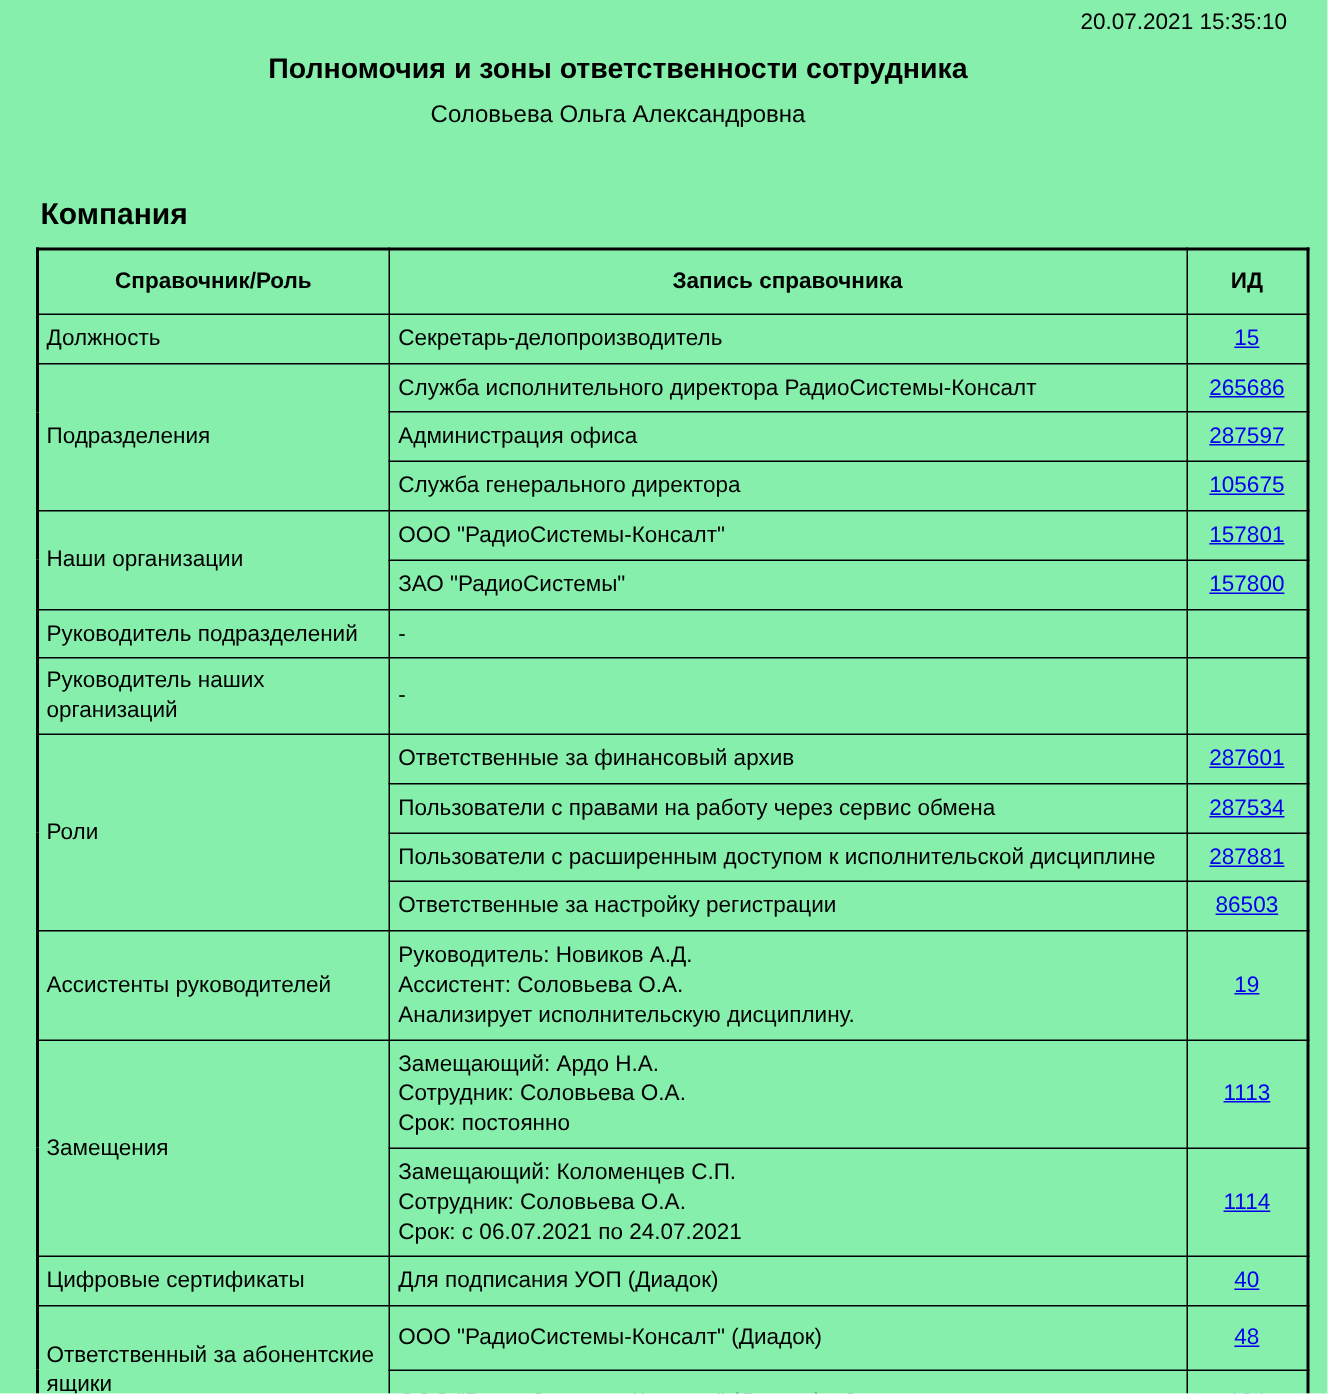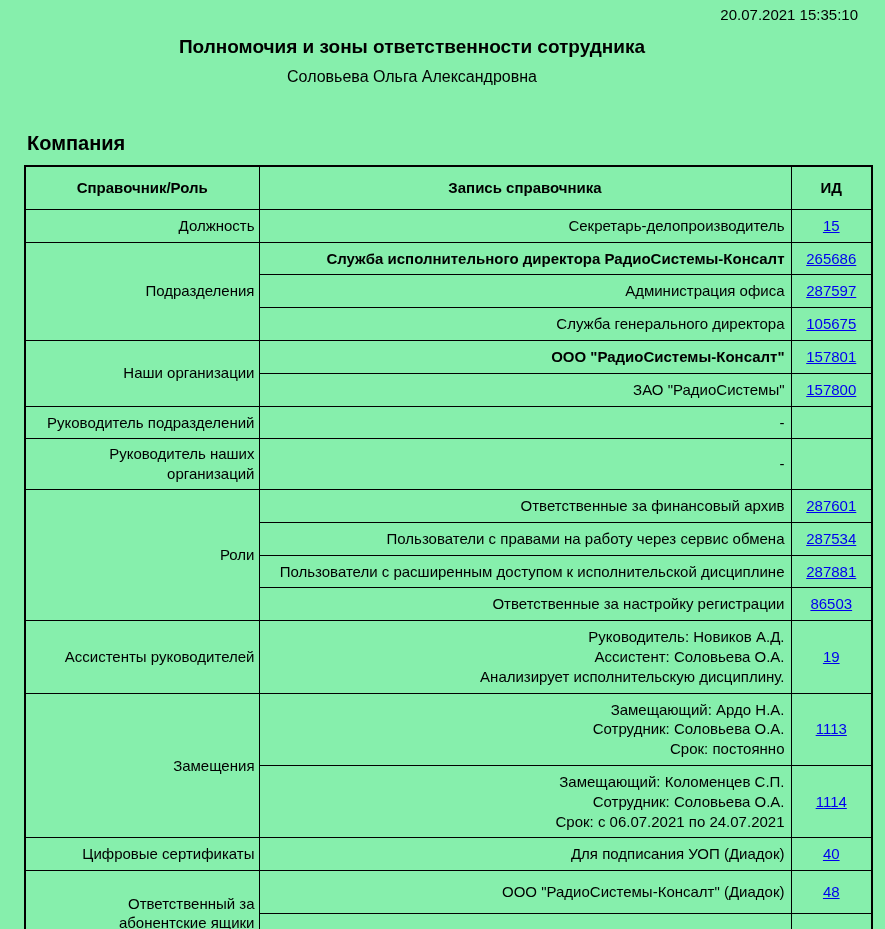--- a/index.html
+++ b/index.html
@@ -65,28 +65,28 @@
   }
   table.company th {
     font-weight: bold;
     text-align: center;
     padding: 11px 4px;
   }
   col.c-role  { width: 234px; }
   col.c-entry { width: 532px; }
   col.c-id    { width: 81px;  }
   td.role-cell {
-    text-align: right;
-    padding: 5px 4px 5px 16px;
+    text-align: left;
+    padding: 5px 4px 5px 5px;
   }
   td.entry-cell {
-    text-align: right;
+    text-align: left;
     padding: 6px 6px;
   }
-  td.entry-cell.bold { font-weight: bold; }
+  td.entry-cell.bold { font-weight: normal; }
   td.id-cell {
     text-align: center;
     padding: 6px 2px;
   }
   td.id-cell a {
     color: #0000ee;
     text-decoration: underline;
     cursor: pointer;
   }
 </style>

